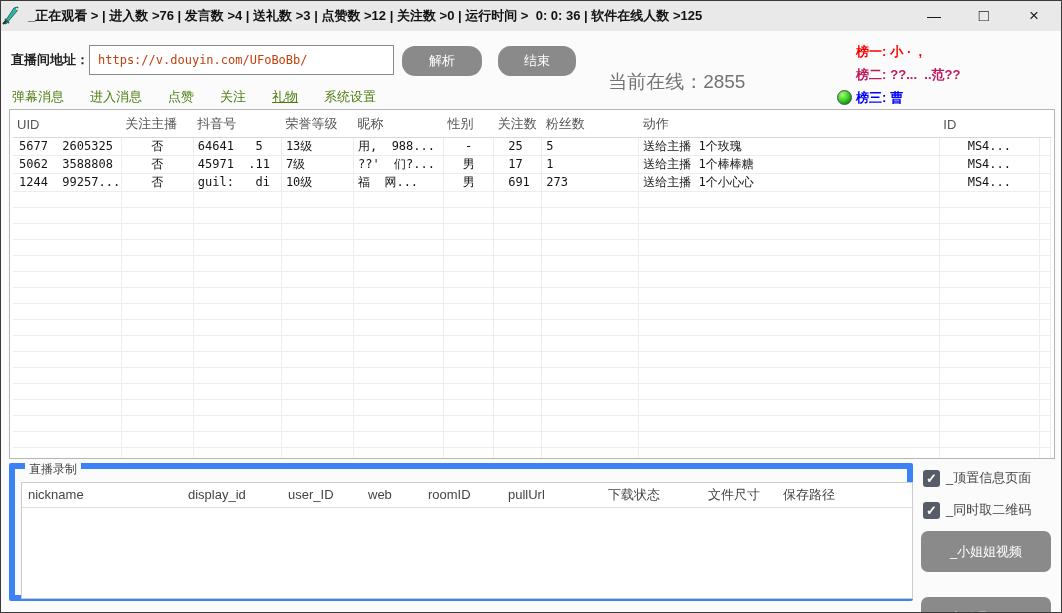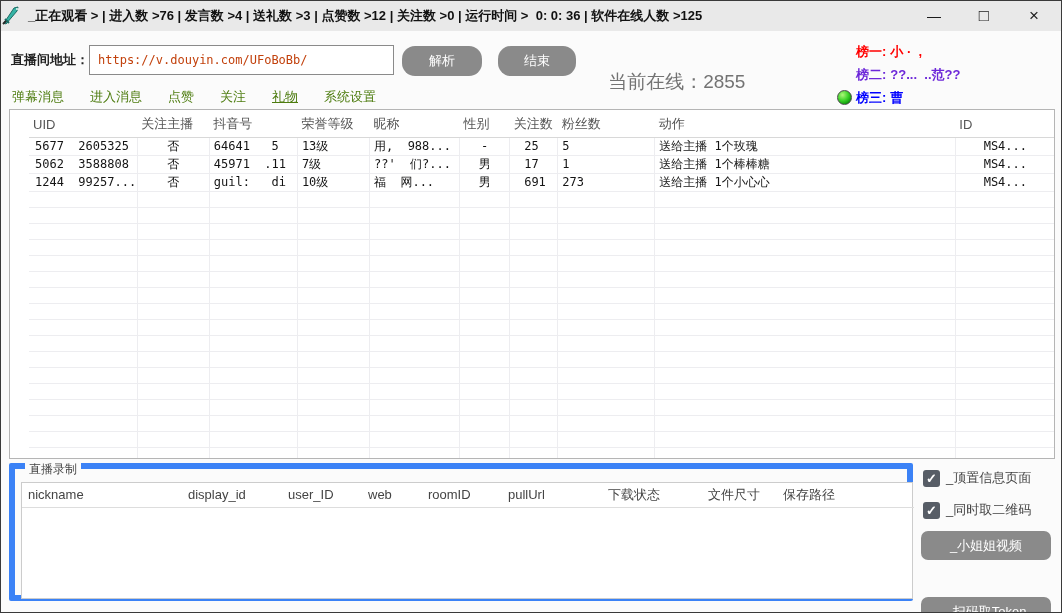--- a/index.html
+++ b/index.html
@@ -32,32 +32,32 @@
   .online .count { }
 
   
   .rank-list { position:absolute; left:836px; top:39px; width:222px; font-weight:bold; font-size:13px; }
   .rank-row { display:flex; align-items:center; height:23px; white-space:pre; }
   .rank-row .indent { width:19px; flex:0 0 auto; }
   .ball { width:15px; height:15px; border-radius:50%; margin-right:4px; flex:0 0 auto;
           background:radial-gradient(circle at 35% 30%, #aef77a 0%, #3ed32a 45%, #089408 80%, #056605 100%);
           border:1px solid #4a4a4a; }
   .rank1 { color:#ff0000; }
-  .rank2 { color:#6d28d9; }
+  .rank2 { color:#be185d; }
   .rank3 { color:#0000ff; }
   .rank-label { margin-right:4px; }
 
   
   .tabs { position:absolute; left:10px; top:85px; display:flex; font-size:13px; color:#4d7c0f; }
   .tab { margin-right:24px; padding:2px 1px 5px 1px; cursor:default; }
   .tab.active { border-bottom:3px solid #8b5cf6;text-decoration:underline; }
 
   
   .panel { position:absolute; left:8px; top:108px; width:1046px; height:350px;
-           border:1px solid #b5b5b5; background:#fff; overflow:hidden;padding-left:16px; }
+           border:1px solid #b5b5b5; background:#fff; overflow:hidden; }
   table.gift { border-collapse:collapse; table-layout:fixed; width:1038px; margin:2px 0 0 3px; }
   table.gift th { height:25px; font-weight:normal; font-size:13px; color:#555; text-align:left;
                   padding:0 4px; border-bottom:1px solid #d8d8d8; white-space:pre; overflow:hidden; }
   table.gift td { height:17px; padding:0 4px; font-family:"DejaVu Sans Mono", monospace;
                   font-size:12px; color:#141414; white-space:pre; overflow:hidden;
                   border-right:1px solid #ededf0; border-bottom:1px solid #ededf0; }
   table.gift td:first-child { padding-left:6px; }
   table.gift tr.empty td { height:16px; }
   .c-center { text-align:center; }
   .col-follow { text-align:center; }
@@ -75,21 +75,21 @@
   table.rec { border-collapse:collapse; table-layout:fixed; width:100%; }
   table.rec th { height:24px; font-weight:normal; font-size:13px; color:#444; text-align:left;
                  padding:0 6px; border-bottom:1px solid #ddd; white-space:nowrap; overflow:hidden; }
 
   
   .opt { position:absolute; left:922px; display:flex; align-items:center; font-size:13px; color:#444; }
   .opt-1 { top:468px; } .opt-2 { top:500px; }
   .checkbox { width:17px; height:17px; border-radius:3px; background:#575d66; color:#fff;
               display:flex; align-items:center; justify-content:center; font-size:13px;
               font-weight:bold; margin-right:6px; cursor:default; }
-  .side-btn { position:absolute; left:920px; width:130px; height:29px; background:#8a8a8a;
+  .side-btn { position:absolute; left:920px; width:130px; height:41px; background:#8a8a8a;
               color:#fff; border:none; border-radius:7px; font-size:13px;
               font-family:"Liberation Sans",sans-serif; cursor:default; }
   .side-btn-1 { top:530px; } .side-btn-2 { top:596px; }
 </style>
 </head>
 <body>
 
 <div class="window">
 
   <div class="titlebar">

